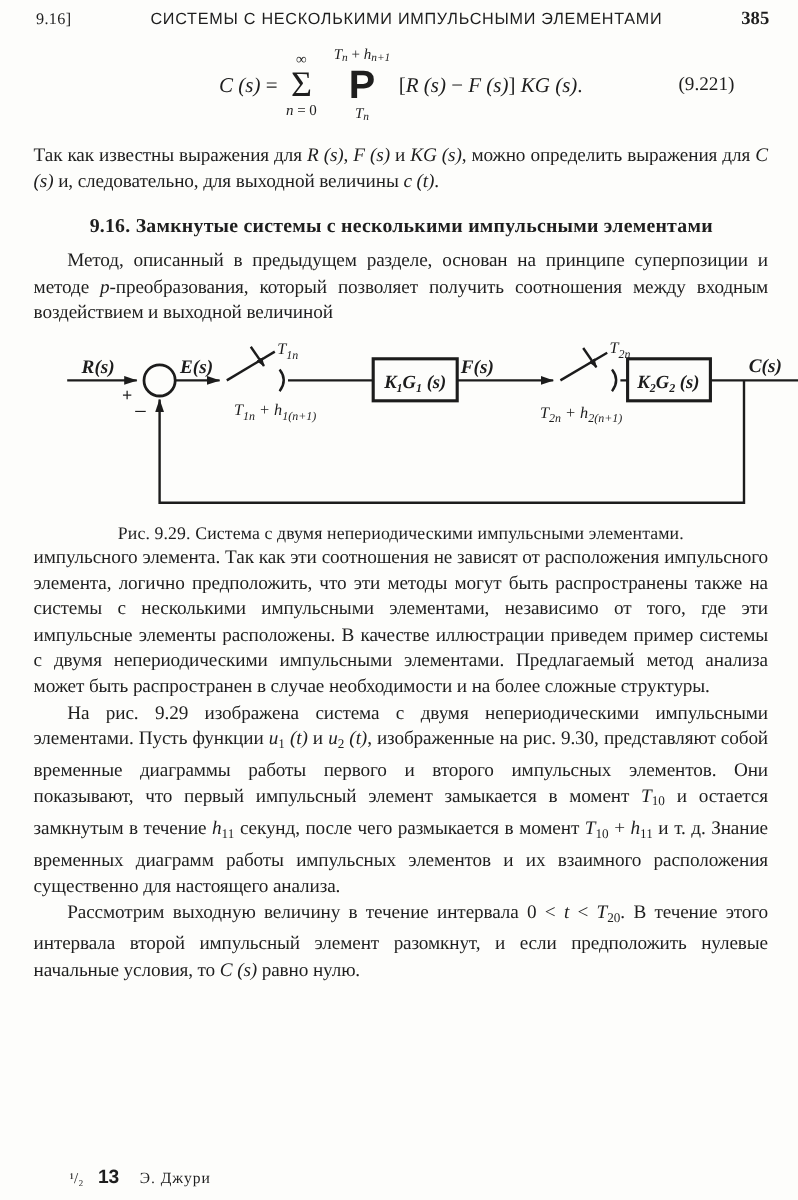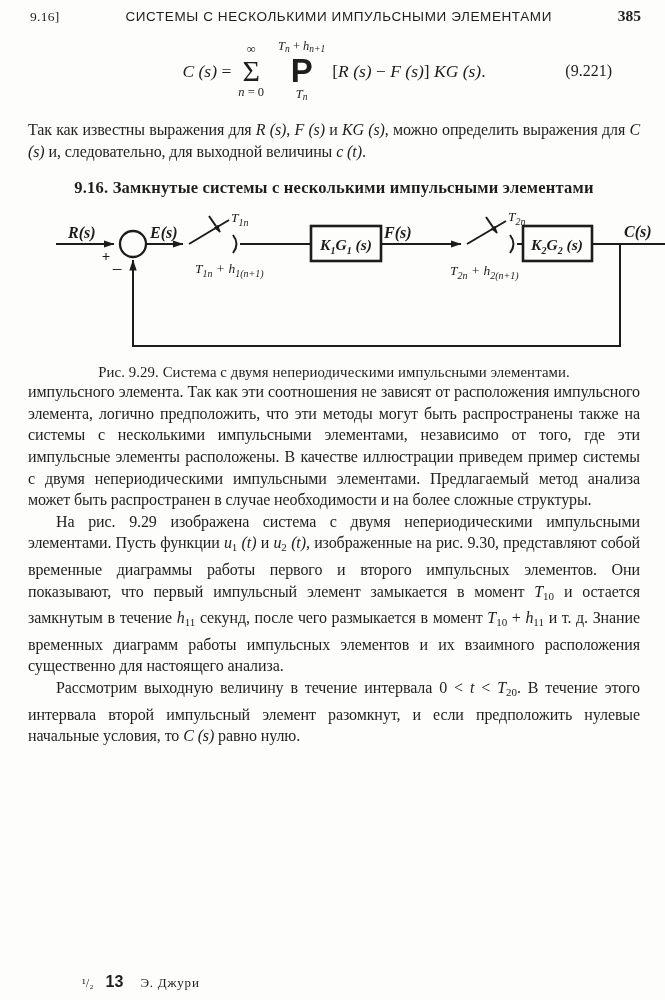--- a/index.html
+++ b/index.html
@@ -41,41 +41,41 @@
          margin:0 7px;line-height:1;}
   .bigop .lim{font-size:12.5px;line-height:1;white-space:nowrap;}
   .bigop .lim .sb{font-size:9.5px;vertical-align:-2px;}
   .sym-sum{font-size:30px;line-height:.95;padding:1px 0;}
   .sym-p{font-family:"Liberation Sans",sans-serif;font-weight:bold;
          font-size:33px;line-height:.95;padding:1px 0;}
   .eq-num{position:absolute;right:28px;top:50%;transform:translateY(-50%);
           font-size:16px;}
 
   
-  h2.shead{font-size:16.5px;line-height:23px;font-weight:bold;text-align:center;
+  h2.shead{font-size:16.5px;line-height:23px;font-weight:bold;text-align:right;
       margin:14px auto 8px;max-width:520px;letter-spacing:.2px;}
 
   
   figure{margin:10px 0 0;padding:0;}
   figure svg{display:block;}
   figcaption{font-size:14.8px;text-align:center;
              letter-spacing:.1px;}
   .p-pulse{margin-top:16px;}
 
   
   .lbl{font:italic bold 16px "Liberation Serif",serif;}
   .sign{font:bold 15px "Liberation Serif",serif;}
   .sign.minus{font-size:19px;font-weight:normal;}
   .sm{font:italic 13.5px "Liberation Serif",serif;}
   .ss{font-size:10px;}
   .blk{font:italic bold 15.5px "Liberation Serif",serif;}
 
   
   .ftr{position:absolute;left:58px;bottom:9px;display:flex;align-items:baseline;}
-  .ftr .fr{font-size:12.5px;margin-left:24px;}
+  .ftr .fr{font-size:12.5px;}
   .ftr .num{font-family:Liberation Sans, sans-serif;font-weight:bold;
             font-size:16px;margin:0 17px 0 12px;}
   .ftr .auth{font-size:13px;letter-spacing:.8px;}
 </style>
 </head>
 <body>
 
 <div class="page">
 
   <div class="hdr">
@@ -100,20 +100,21 @@
         <span class="lim"><span class="i">T</span><span class="i sb">n</span></span>
       </span>
       <span class="eqpart"><span>[</span><span class="i">R (s)</span><span> − </span><span class="i">F (s)</span><span>] </span><span class="i">KG (s)</span><span>.</span></span>
       <span class="eq-num">(9.221)</span>
     </div>
 
     <p class="body"><span>Так как известны выражения для </span><span class="i">R (s)</span><span>, </span><span class="i">F (s)</span><span> и </span><span class="i">KG (s)</span><span>, можно определить выражения для </span><span class="i">C (s)</span><span> и, следовательно, для выходной величины </span><span class="i">c (t)</span><span>.</span></p>
 
     <h2 class="shead">9.16. Замкнутые системы с несколькими импульсными элементами</h2>
 
+    <p class="body ind"><span>Метод, описанный в предыдущем разделе, основан на принципе суперпозиции и методе </span><span class="i">p</span><span>-преобразования, который позволяет получить соотношения между входным воздействием и выходной величиной</span></p>
 
     <figure>
       <svg viewBox="0 0 665 155" width="665" height="155" xmlns="http://www.w3.org/2000/svg">
         <defs>
           <marker id="ah" markerWidth="13" markerHeight="10" refX="10.5" refY="4" orient="auto" markerUnits="userSpaceOnUse">
             <path d="M0,0.3 L11,4 L0,7.7 Z" fill="#1c1c1c"></path>
           </marker>
           <marker id="ah2" markerWidth="9" markerHeight="8" refX="7" refY="3" orient="auto" markerUnits="userSpaceOnUse">
             <path d="M0,0 L7.5,3 L0,6 Z" fill="#1c1c1c"></path>
           </marker>

